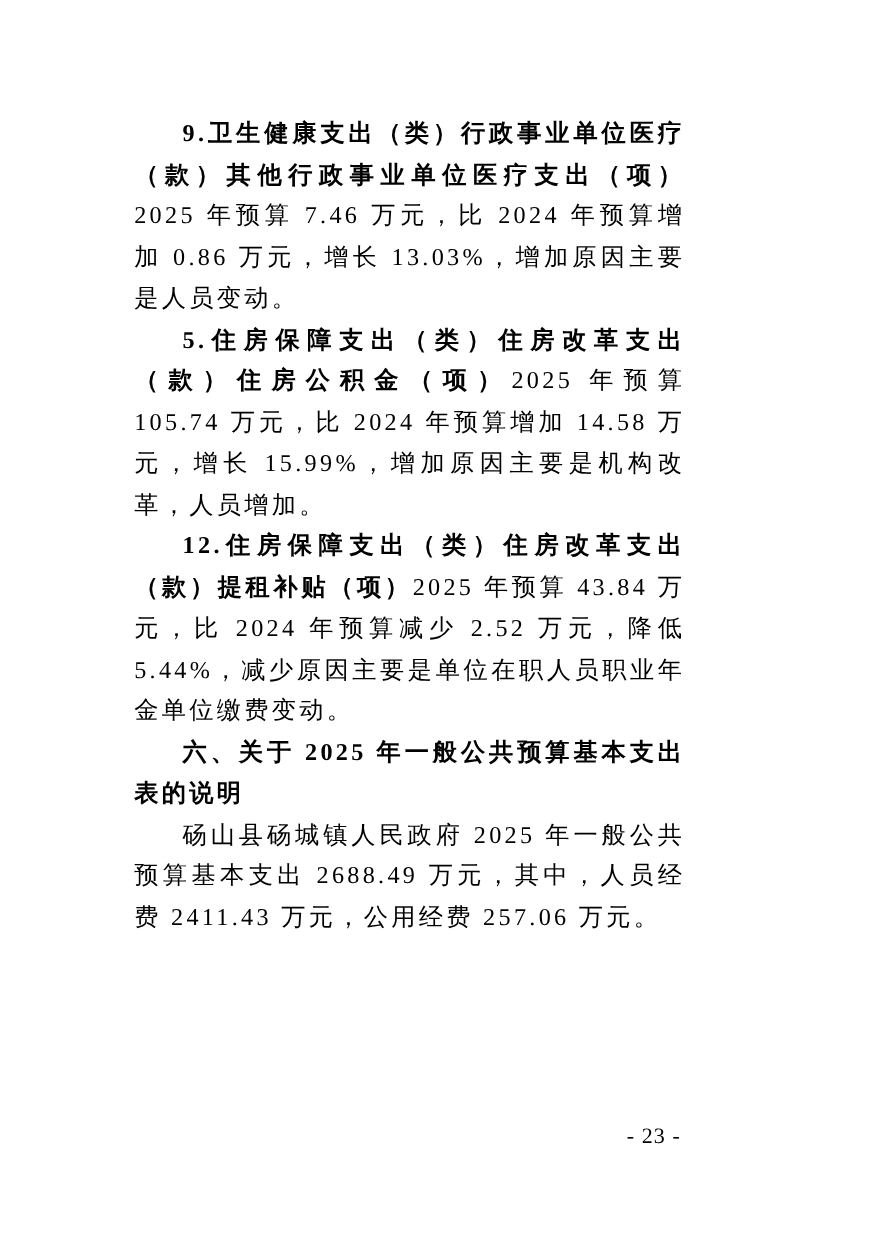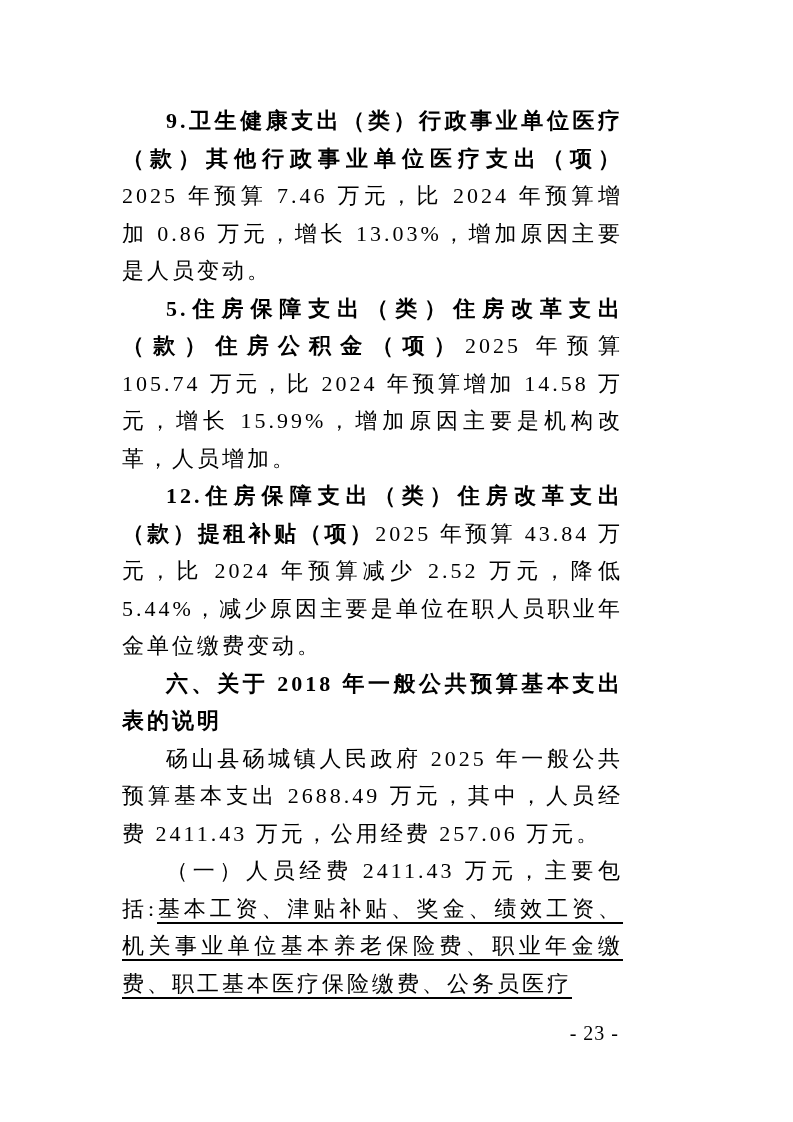--- a/index.html
+++ b/index.html
@@ -52,21 +52,20 @@
 
 <div class="page">
 
   <p class="para"><span class="lead">9.卫生健康支出（类）行政事业单位医疗（款）其他行政事业单位医疗支出（项）</span><span>2025 年预算 7.46 万元，比 2024 年预算增加 0.86 万元，增长 13.03%，增加原因主要是人员变动。</span></p>
 
 
   <p class="para"><span class="lead">5.住房保障支出（类）住房改革支出（款）住房公积金（项）</span><span>2025 年预算 105.74 万元，比 2024 年预算增加 14.58 万元，增长 15.99%，增加原因主要是机构改革，人员增加。</span></p>
 
   <p class="para"><span class="lead">12.住房保障支出（类）住房改革支出（款）提租补贴（项）</span><span>2025 年预算 43.84 万元，比 2024 年预算减少 2.52 万元，降低 5.44%，减少原因主要是单位在职人员职业年金单位缴费变动。</span></p>
 
-  <p class="para heading">六、关于 2018 年一般公共预算基本支出表的说明</p>
+  <p class="para heading">六、关于 2025 年一般公共预算基本支出表的说明</p>
 
   <p class="para">砀山县砀城镇人民政府 2025 年一般公共预算基本支出 2688.49 万元，其中，人员经费 2411.43 万元，公用经费 257.06 万元。</p>
 
-  <p class="para"><span>（一）人员经费 2411.43 万元，主要包括:</span><span class="u">基本工资、津贴补贴、奖金、绩效工资、机关事业单位基本养老保险费、职业年金缴费、职工基本医疗保险缴费、公务员医疗</span></p>
 
   <div class="page-number">- 23 -</div>
 
 </div>
 
 </body></html>

